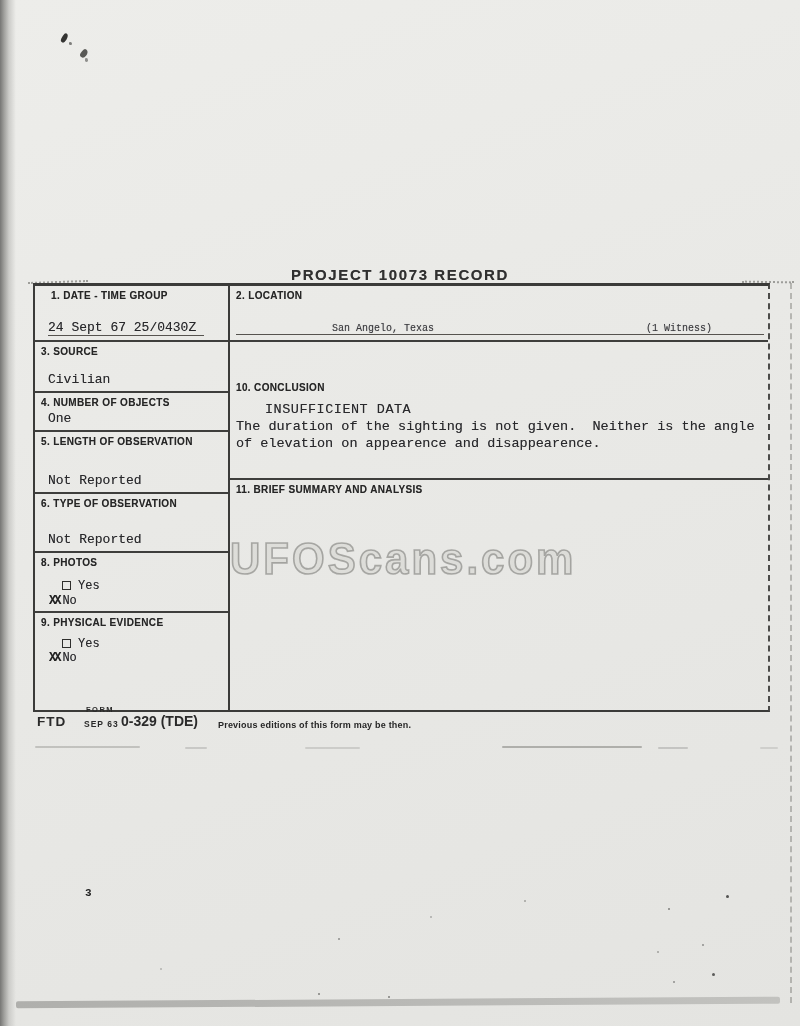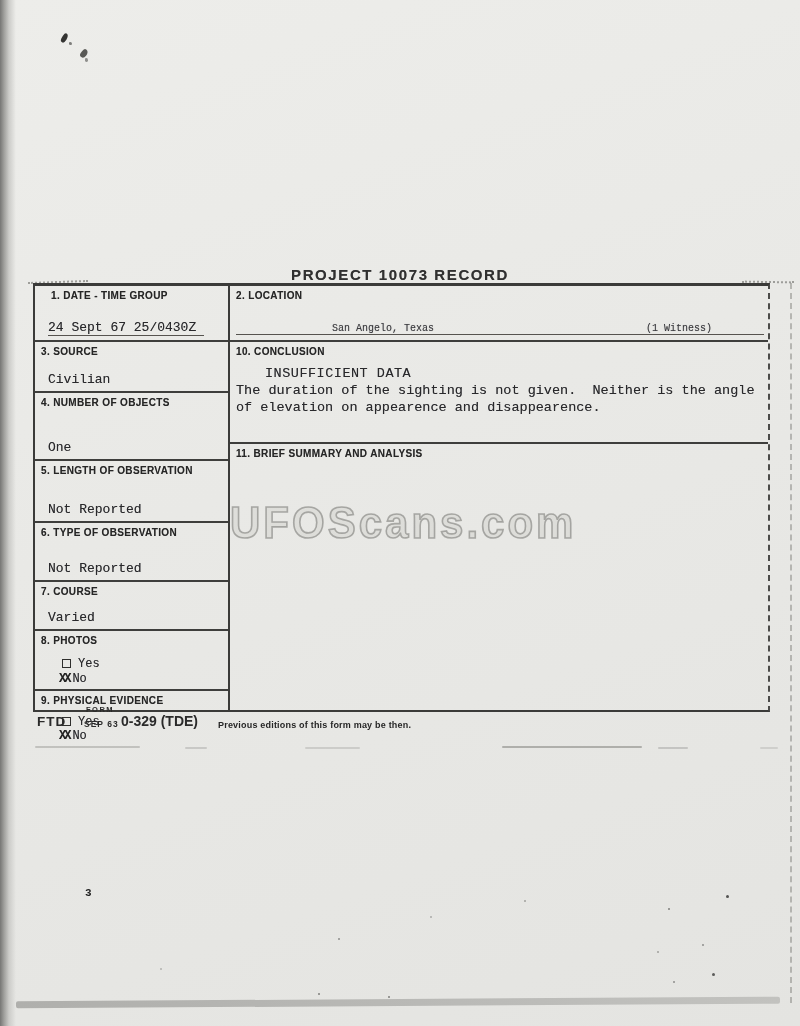--- a/index.html
+++ b/index.html
@@ -60,21 +60,21 @@
   .val.u{border-bottom:1px solid #56534f;padding-right:8px;}
   .loc-line{
     position:absolute;left:6px;right:4px;bottom:5px;display:flex;
     border-bottom:1px solid #56534f;font-size:10px;
     font-family:"Liberation Mono","DejaVu Sans Mono",monospace;
     color:#3a3a3e;text-shadow:0 0 0.7px rgba(50,50,55,0.4);text-align:right;
   }
   .loc-city{margin-left:96px;}
   .loc-wit{margin-left:auto;margin-right:52px;}
   .check-yes{position:absolute;left:27px;font-size:12px;}
-  .check-no{position:absolute;left:14px;font-size:12px;margin-left:10px;}
+  .check-no{position:absolute;left:14px;font-size:12px;}
   .cb{
     display:inline-block;width:7px;height:7px;border:1.4px solid #2f2f2d;
     margin-right:7px;vertical-align:-1px;
   }
   .xmark{font-weight:700;letter-spacing:-2px;margin-right:3px;color:#232323;}
   .c-head{margin:9px 0 0 29px;font-size:13.5px;letter-spacing:0.5px;}
   .c-body{margin:1px 0 0 0;font-size:13.5px;line-height:17px;white-space:pre-wrap;}
   .s-body{margin:25px 0 0 22px;font-size:13px;line-height:17px;white-space:pre-wrap;}
   .watermark{
     position:absolute;left:0px;top:55px;z-index:3;
@@ -117,35 +117,31 @@
 
     <div class="col-left">
       <div class="cell" style="height:56px;padding-left:16px;">
         <div class="lbl">1.  DATE - TIME GROUP</div>
         <div class="val u">24 Sept 67  25/0430Z</div>
       </div>
       <div class="cell" style="height:51px;">
         <div class="lbl">3.  SOURCE</div>
         <div class="val">Civilian</div>
       </div>
-      <div class="cell" style="height:68px;">
+      <div class="cell" style="height:39px;">
         <div class="lbl">4.  NUMBER OF OBJECTS</div>
         <div class="val">One</div>
       </div>
       <div class="cell" style="height:62px;">
         <div class="lbl">5.  LENGTH OF OBSERVATION</div>
         <div class="val">Not Reported</div>
       </div>
       <div class="cell" style="height:59px;">
         <div class="lbl">6.  TYPE OF OBSERVATION</div>
         <div class="val">Not Reported</div>
-      </div>
-      <div class="cell" style="height:49px;">
-        <div class="lbl">7.  COURSE</div>
-        <div class="val">Varied</div>
       </div>
       <div class="cell" style="height:60px;">
         <div class="lbl">8.  PHOTOS</div>
         <div class="check-yes mono" style="top:26px;"><span class="cb"></span><span>Yes</span></div>
         <div class="check-no mono" style="top:41px;"><span class="xmark">XX</span><span>No</span></div>
       </div>
       <div class="cell" style="height:55px;">
         <div class="lbl">9.  PHYSICAL EVIDENCE</div>
         <div class="check-yes mono" style="top:24px;"><span class="cb"></span><span>Yes</span></div>
         <div class="check-no mono" style="top:38px;"><span class="xmark">XX</span><span>No</span></div>
@@ -153,21 +149,21 @@
     </div>
 
     <div class="col-right">
       <div class="cell" style="height:56px;">
         <div class="lbl">2.  LOCATION</div>
         <div class="loc-line">
           <span class="loc-city">San Angelo, Texas</span>
           <span class="loc-wit">(1 Witness)</span>
         </div>
       </div>
-      <div class="cell" style="height:102px;">
+      <div class="cell" style="height:102px;margin-top:36px;">
         <div class="lbl">10.  CONCLUSION</div>
         <div class="c-head mono">INSUFFICIENT DATA</div>
         <div class="c-body mono">The duration of the sighting is not given.  Neither is the angle
 of elevation on appearence and disappearence.</div>
       </div>
       <div class="cell" style="height:266px;">
         <div class="lbl">11.  BRIEF SUMMARY AND ANALYSIS</div>
         <div class="watermark">UFOScans.com</div>
       </div>
     </div>

